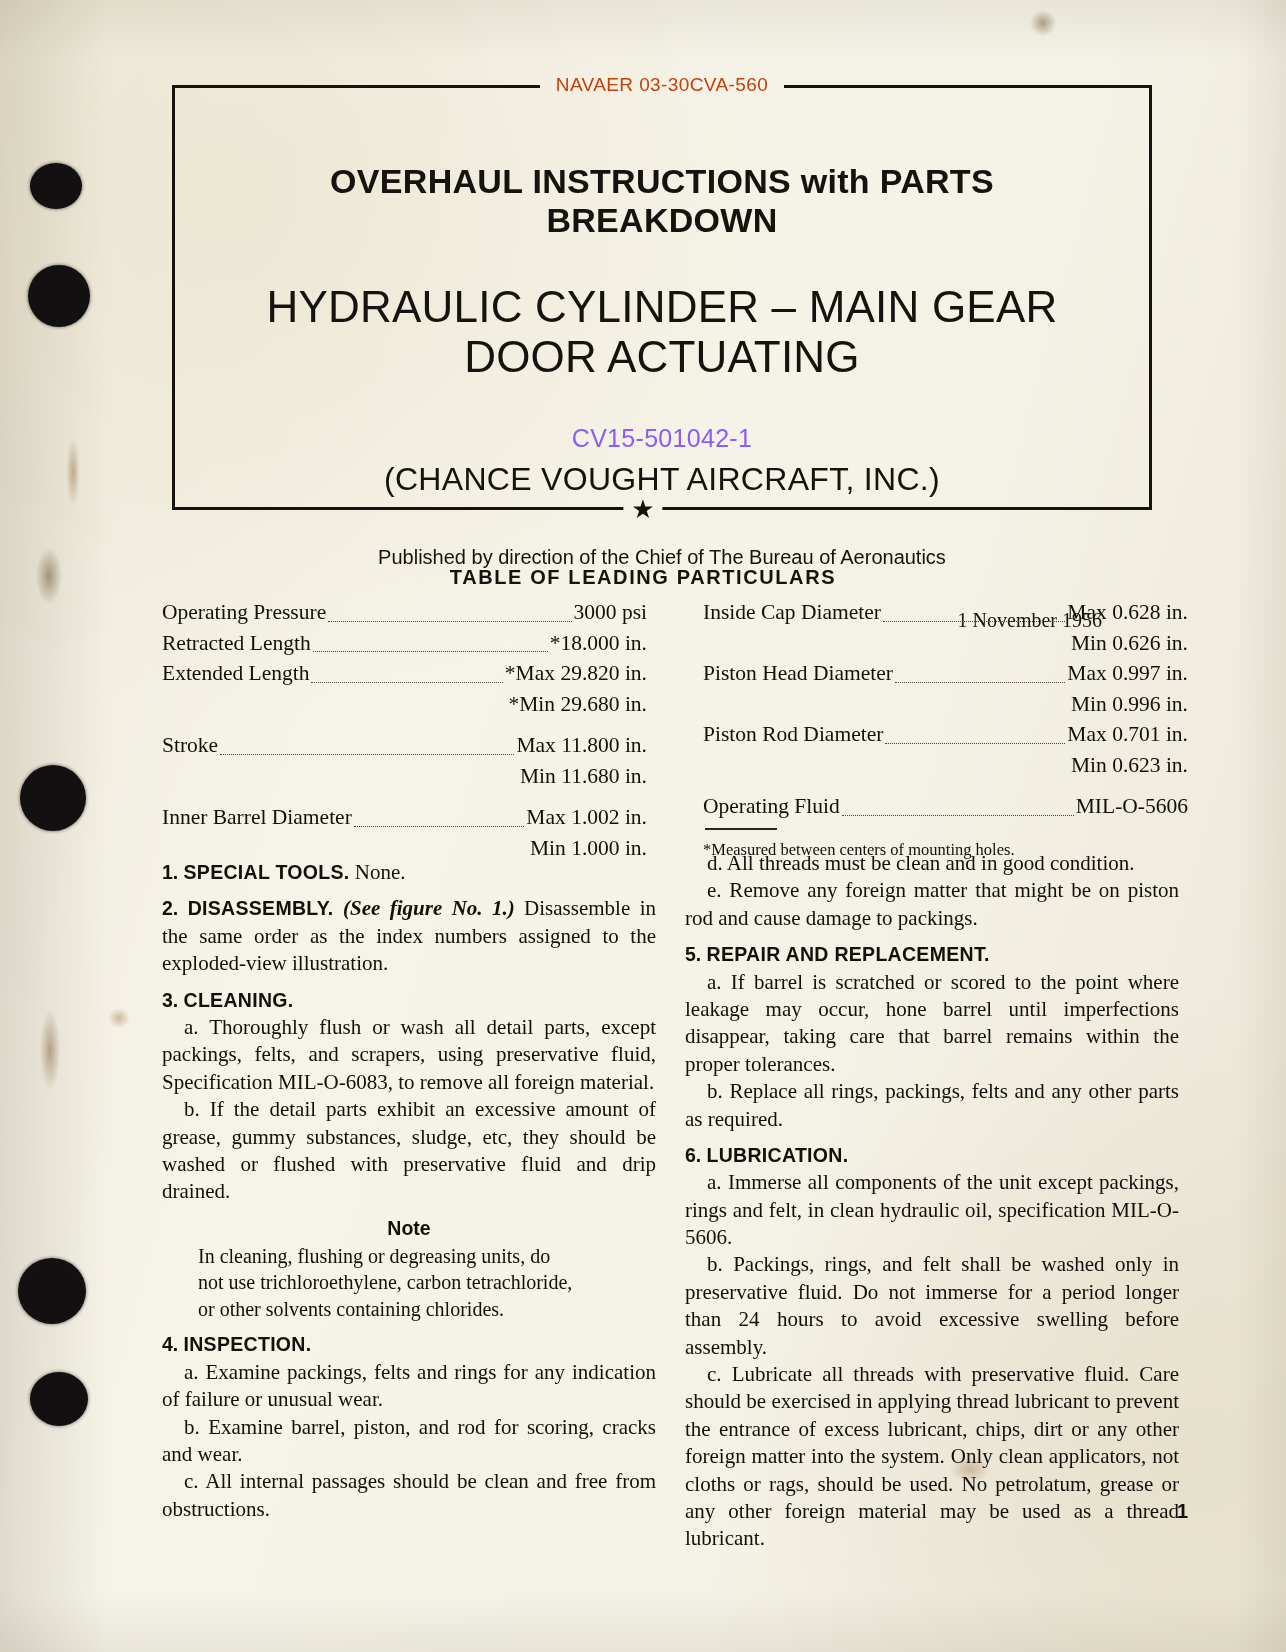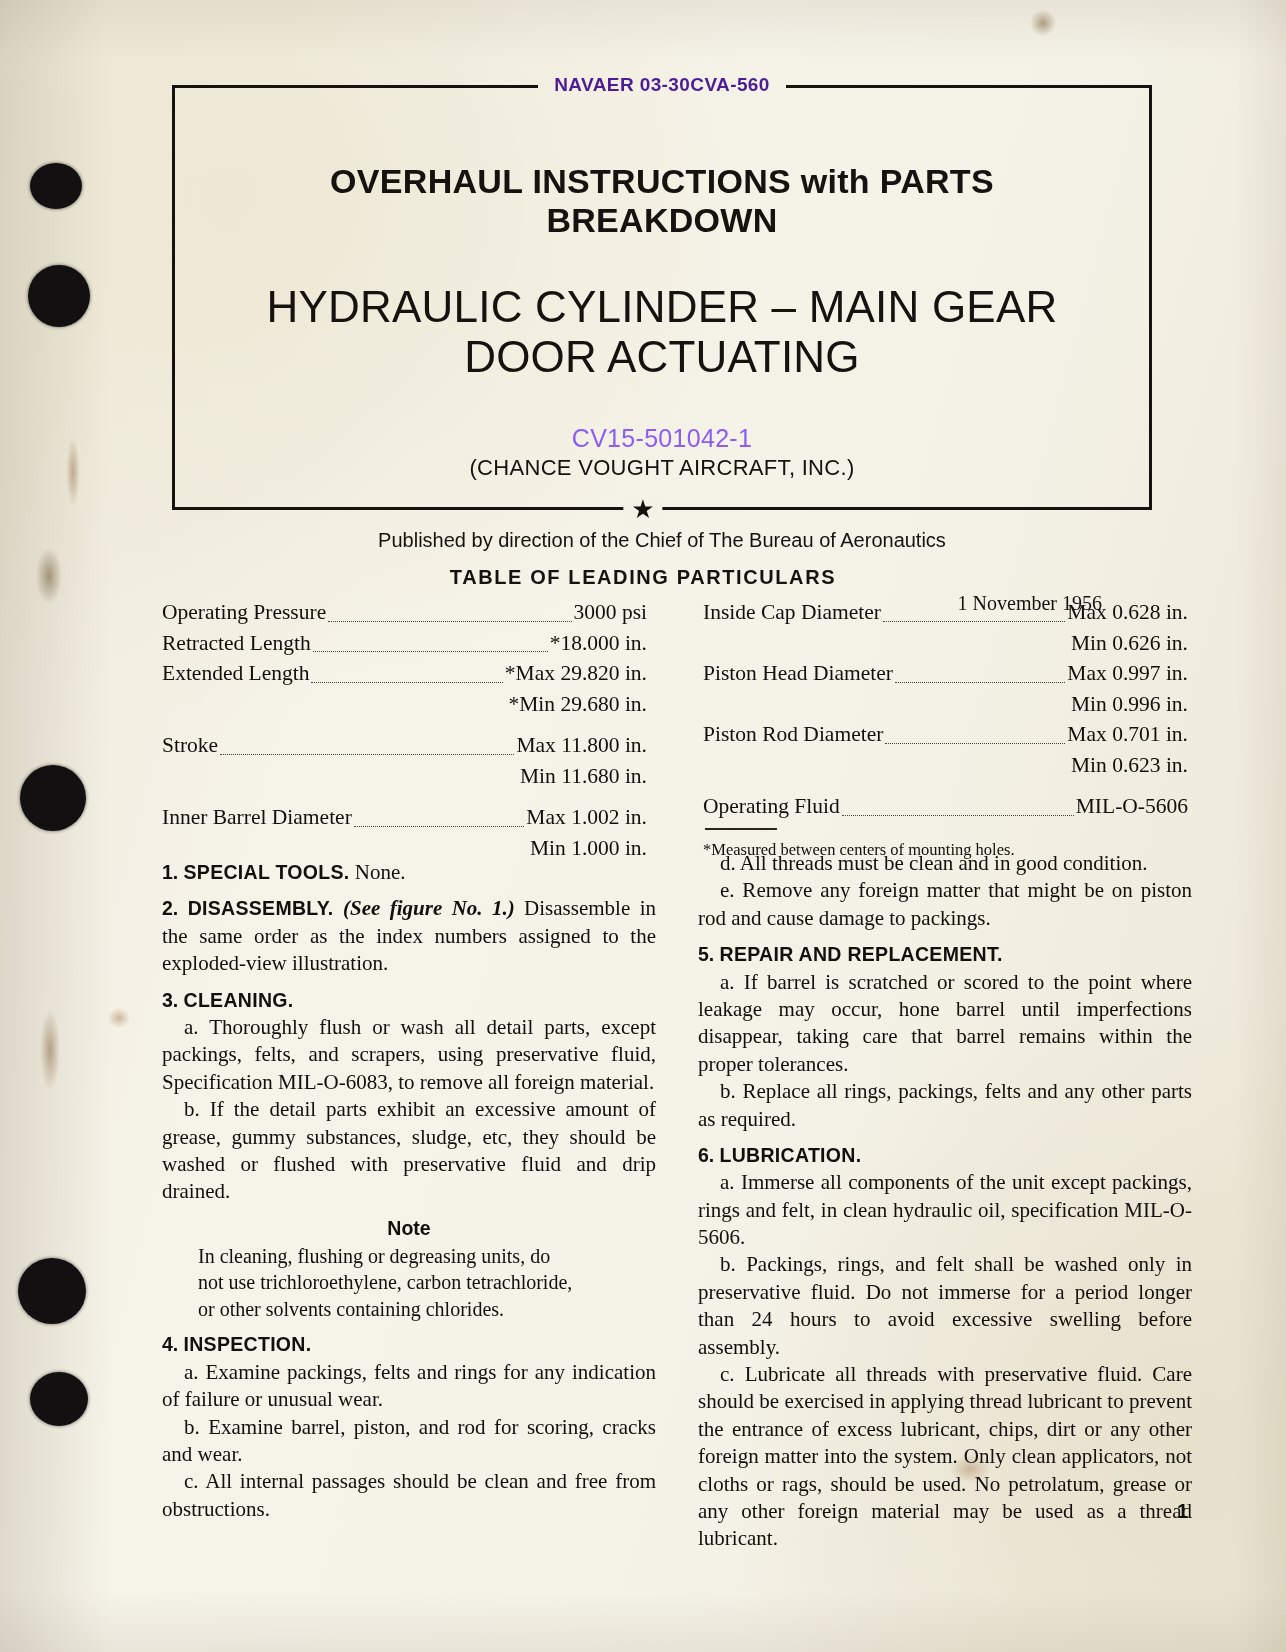--- a/index.html
+++ b/index.html
@@ -52,22 +52,22 @@
   .page{position:absolute;inset:0;}
 
   
   .header-wrap{
     position:absolute;left:172px;top:72px;width:980px;height:28px;
     display:flex;align-items:center;justify-content:center;
   }
   .hrule{flex:1;height:3px;background:#15120f;}
   .navaer{
     font-family:"Liberation Sans", sans-serif;
-    font-weight:bold;font-size:19px;letter-spacing:.4px;
-    padding:0 16px;white-space:nowrap;color:#4c1d95;
+    font-weight:normal;font-size:19px;letter-spacing:.4px;
+    padding:0 16px;white-space:nowrap;color:#c2410c;
     transform:translateY(-1px);
   }
 
   
   .title-box{
     position:absolute;left:172px;top:86px;width:980px;height:424px;
     border:3px solid #15120f;border-top:none;
     box-sizing:border-box;
   }
   .title-inner{
@@ -84,21 +84,21 @@
     font-family:"Liberation Sans", sans-serif;
     font-weight:normal;font-size:44px;letter-spacing:.2px;
     margin-top:42px;color:#15120f;
   }
   .t-pn{
     font-family:"Liberation Sans", sans-serif;
     font-size:25px;margin-top:42px;letter-spacing:.3px;color:#8b5cf6;
   }
   .t-co{
     font-family:"Liberation Sans", sans-serif;
-    font-size:22px;margin-top:2px;letter-spacing:.3px;color:#15120f;
+    font-size:32px;margin-top:8px;letter-spacing:.3px;color:#15120f;
   }
   .t-pub{
     font-family:Liberation Sans, sans-serif;
     font-size:20px;margin-top:48px;color:#15120f;
   }
   .t-date{
     font-family:"Liberation Serif", serif;
     font-size:20px;margin-top:40px;text-align:right;padding-right:10px;color:#15120f;
   }
   .star{
@@ -136,21 +136,21 @@
   .footnote{
     margin-top:10px;font-size:16.5px;
   }
   .fn-rule{
     width:72px;height:2px;background:#2a241c;margin:6px 0 7px 2px;
   }
 
   
   .body{
     position:absolute;top:850px;left:162px;width:1030px;
-    display:flex;gap:42px;
+    display:flex;gap:29px;
   }
   .col{width:494px;}
   .col p{
     margin:0;font-size:21px;line-height:1.305;
     text-align:justify;text-justify:inter-word;
     hyphens:none;
   }
   .col p.ind{text-indent:22px;}
   .col p.head{text-indent:0;margin-top:9px;}
   .sec{

